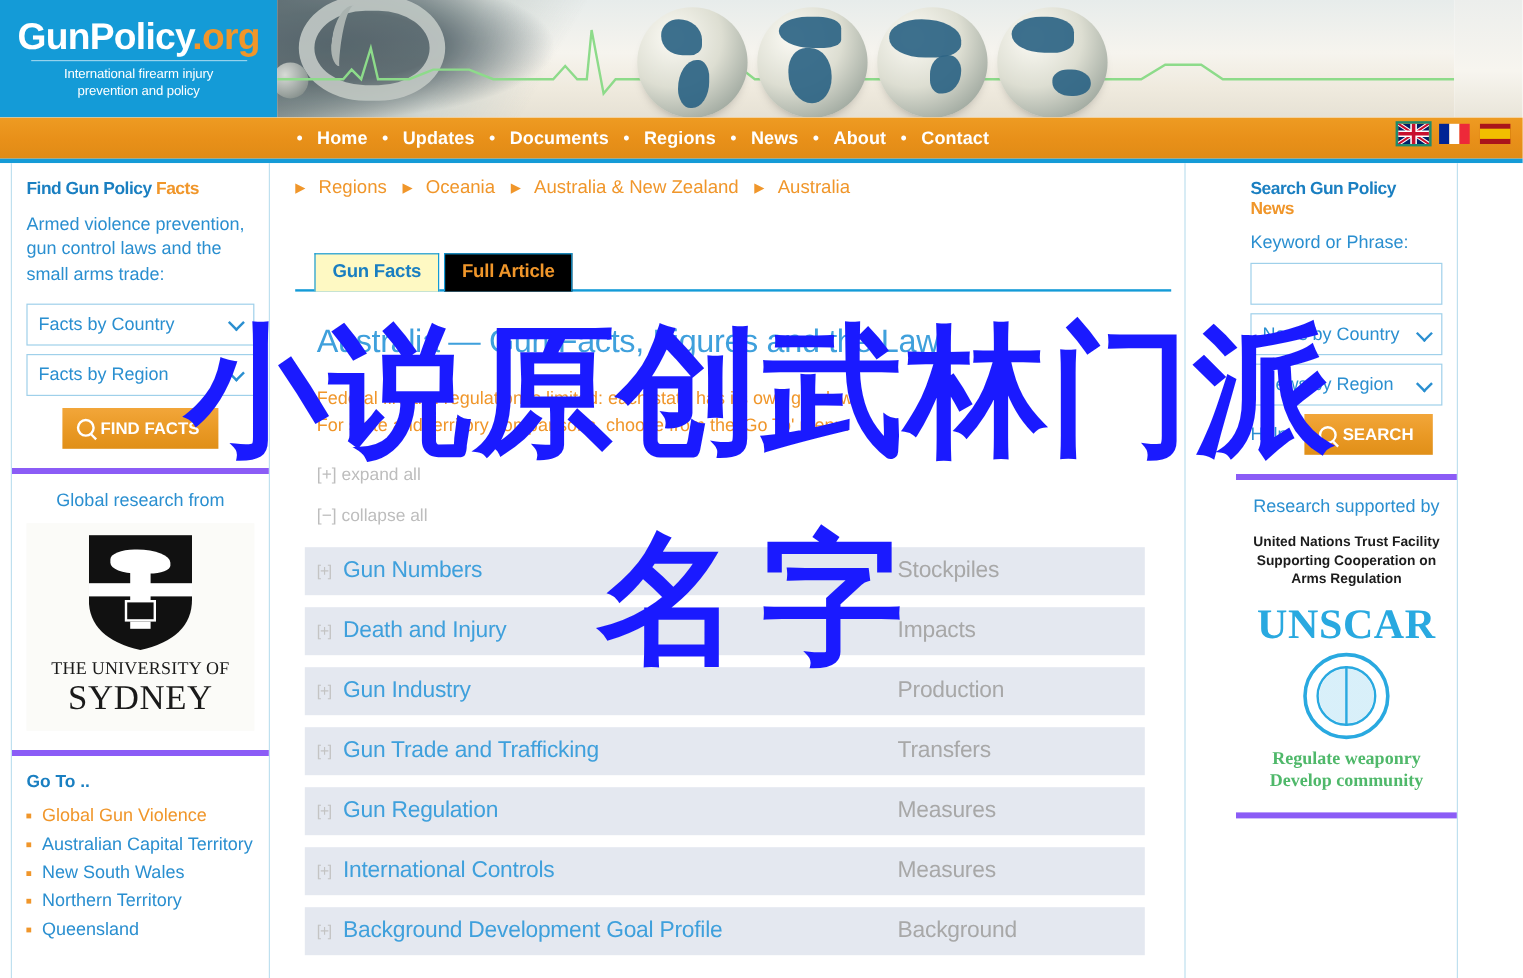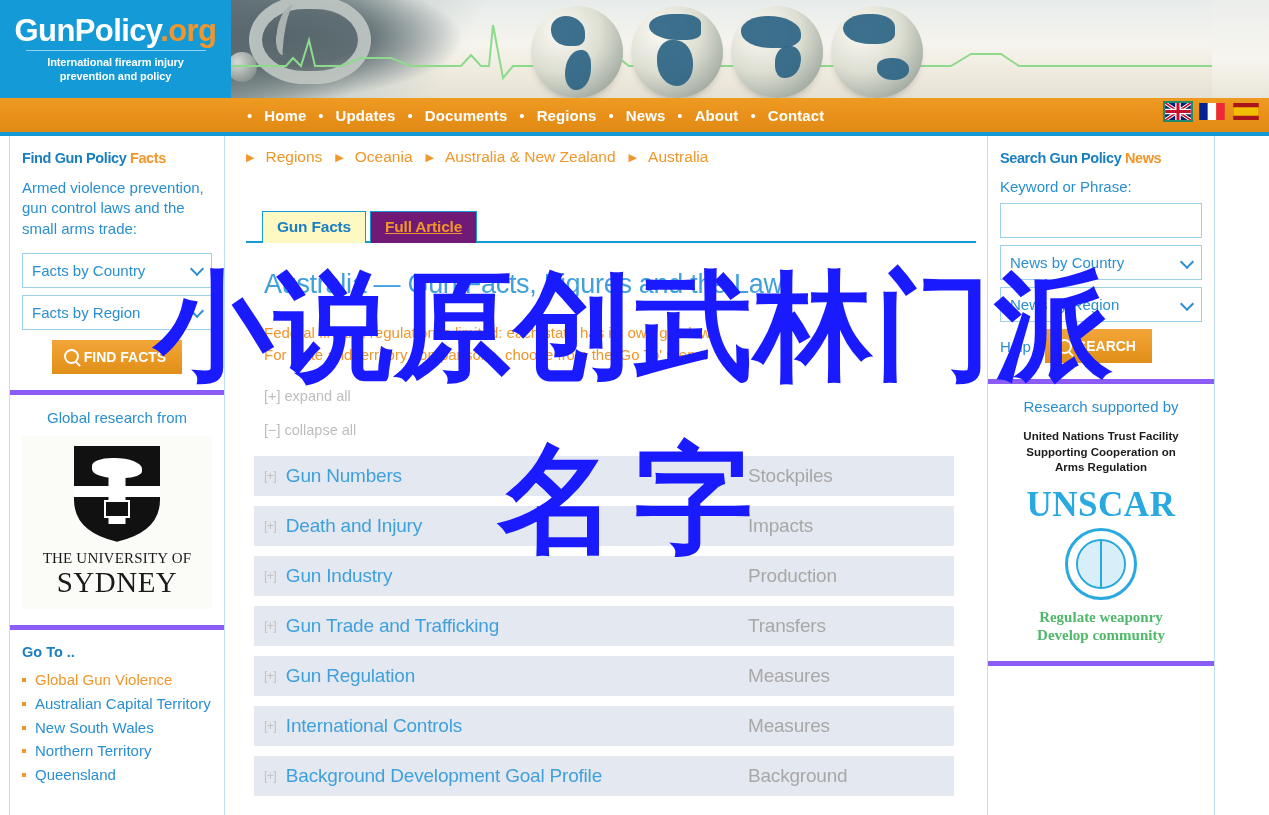--- a/index.html
+++ b/index.html
@@ -51,21 +51,21 @@
   .logo-main .dot { color: #f0962a; }
   .logo-rule {
     width: 180px;
     height: 1px;
     background: rgba(255,255,255,0.55);
     margin-bottom: 5px;
   }
   .logo-sub {
     color: #ffffff;
     font-size: 11px;
-    font-weight: bold;
+    font-weight: normal;
     line-height: 1.25;
     text-align: center;
     letter-spacing: -0.1px;
   }
   .banner {
     position: absolute;
     left: 231px; top: 0;
     width: 981px; height: 98px;
     background:
       linear-gradient(to bottom, #e7eceb 0%, #f6f4ee 45%, #efeade 75%, #e6e1d4 100%);
@@ -192,20 +192,21 @@
     height: 679px;
   }
   .col-right {
     position: absolute;
     left: 987px; top: 0;
     width: 228px;
     border-left: 1px solid #bfe0ef;
     border-right: 1px solid #bfe0ef;
     box-sizing: border-box;
     height: 679px;
+    padding-left: 42px;
   }
   .panel {
     padding: 14px 12px 16px 12px;
     border-bottom: 5px solid #8b5cf6;
     box-sizing: border-box;
   }
   .panel.no-border { border-bottom: none; }
   .panel-title {
     font-size: 14.5px;
     font-weight: bold;
@@ -495,23 +496,22 @@
     font-size: 15.5px;
     font-weight: bold;
     background: #fef9c3;
     color: #1a7fc1;
     cursor: pointer;
     position: relative;
     top: 2px;
     letter-spacing: -0.2px;
   }
   .tab.inactive {
-    background: #701a75;
+    background: #000000;
     color: #f0962a;
-    text-decoration: underline;
   }
   .page-title {
     font-size: 27px;
     color: #3fa0dc;
     font-weight: normal;
     margin: 26px 0 0 18px;
     letter-spacing: -0.3px;
   }
   .intro {
     margin: 22px 0 0 18px;

